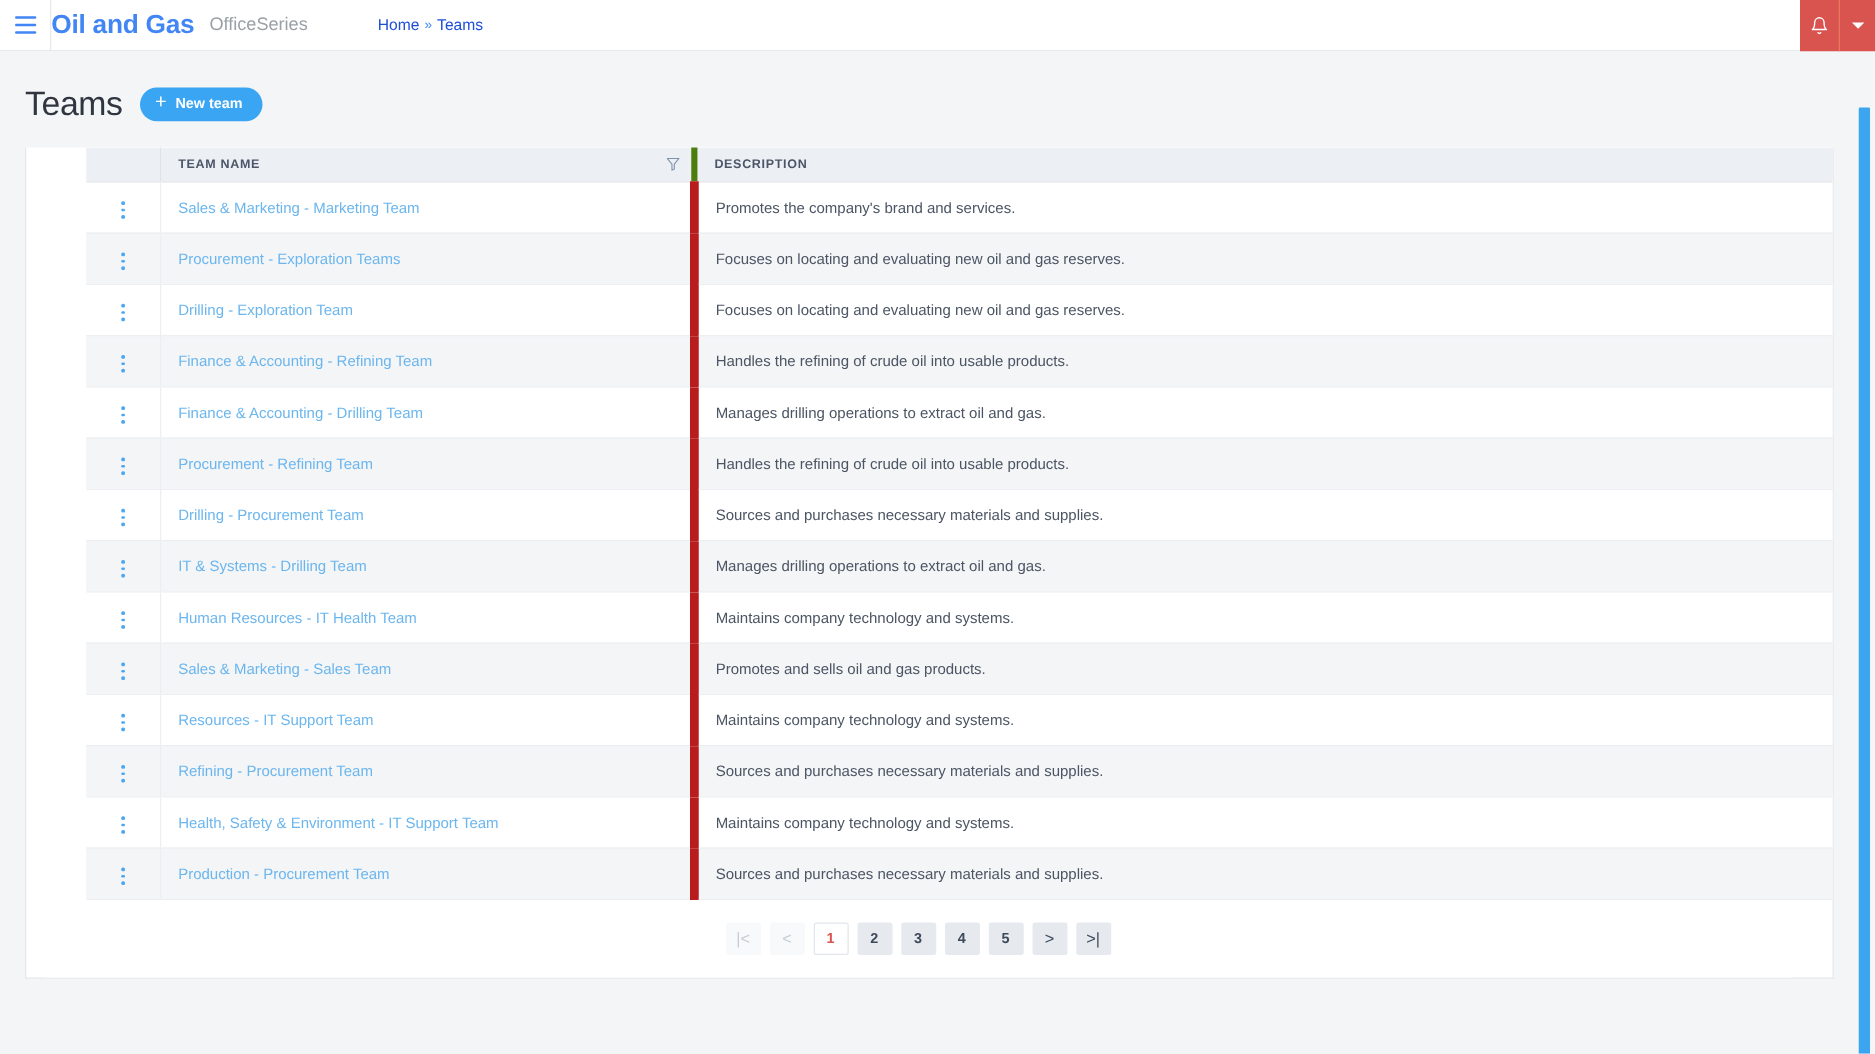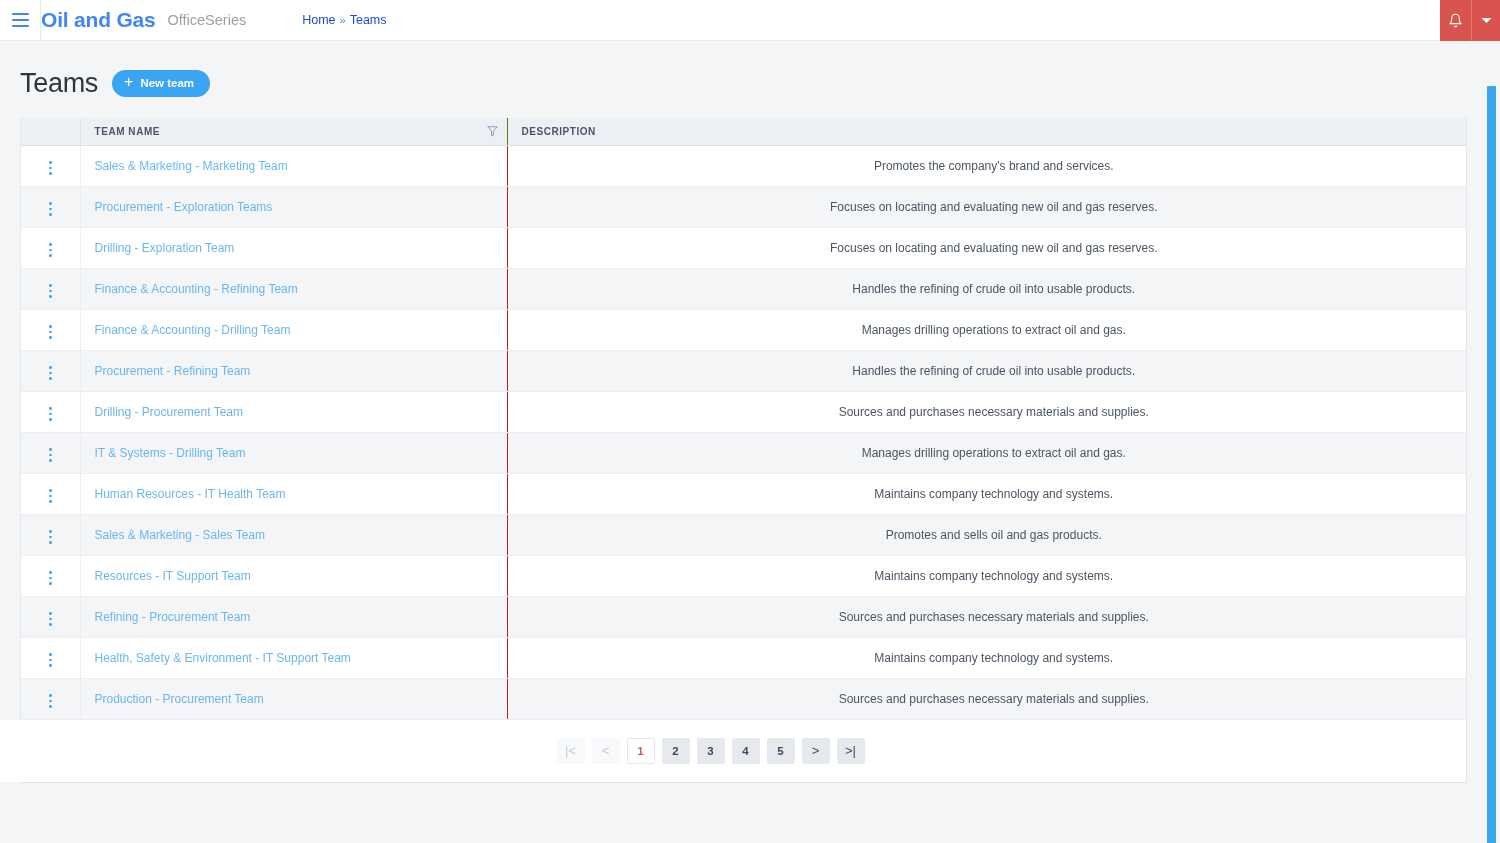--- a/index.html
+++ b/index.html
@@ -120,38 +120,39 @@
     position: relative;
     top: -1px;
   }
 
   
   .card {
     margin: 15px 33px 0 20px;
     background: #fff;
     border: 1px solid #e4e7eb;
     border-top: none;
+    padding-left: 48px;
   }
   table { border-collapse: collapse; width: 100%; table-layout: fixed; }
   thead th {
     background: #eceff3;
     height: 27px;
     font-size: 10px;
     font-weight: bold;
     color: #4c5668;
     letter-spacing: 0.55px;
     text-align: left;
     padding: 0 0 0 14px;
     border-bottom: 1px solid #dfe3e8;
     position: relative;
     vertical-align: middle;
   }
   th.col-kebab { width: 59px; padding: 0; }
   th.col-name  { width: 427px; border-left: 1px solid #dfe3e8; }
-  th.col-desc  { border-left: 1px solid #4d7c0f; }
+  th.col-desc  { border-left: 5px solid #4d7c0f; }
   .filter-icon {
     position: absolute;
     right: 9px; top: 50%;
     transform: translateY(-50%);
     cursor: pointer;
     line-height: 0;
   }
   tbody td {
     height: 41px;
     font-size: 12px;
@@ -161,21 +162,21 @@
     vertical-align: middle;
   }
   tbody tr:nth-child(even) td { background: #f4f5f7; }
   tbody tr:nth-child(odd)  td { background: #ffffff; }
   td.kebab {
     padding: 0;
     text-align: center;
     border-bottom: 1px solid #eceef1;
   }
   td.name { border-left: 1px solid #eceef1; }
-  td.desc { border-left: 1px solid #b91c1c; text-align: center; }
+  td.desc { border-left: 7px solid #b91c1c; }
   .team-link {
     color: #6cb6ee;
     font-size: 12px;
     text-decoration: none;
     cursor: pointer;
   }
   .kebab-dots {
     display: inline-flex;
     flex-direction: column;
     align-items: center;

